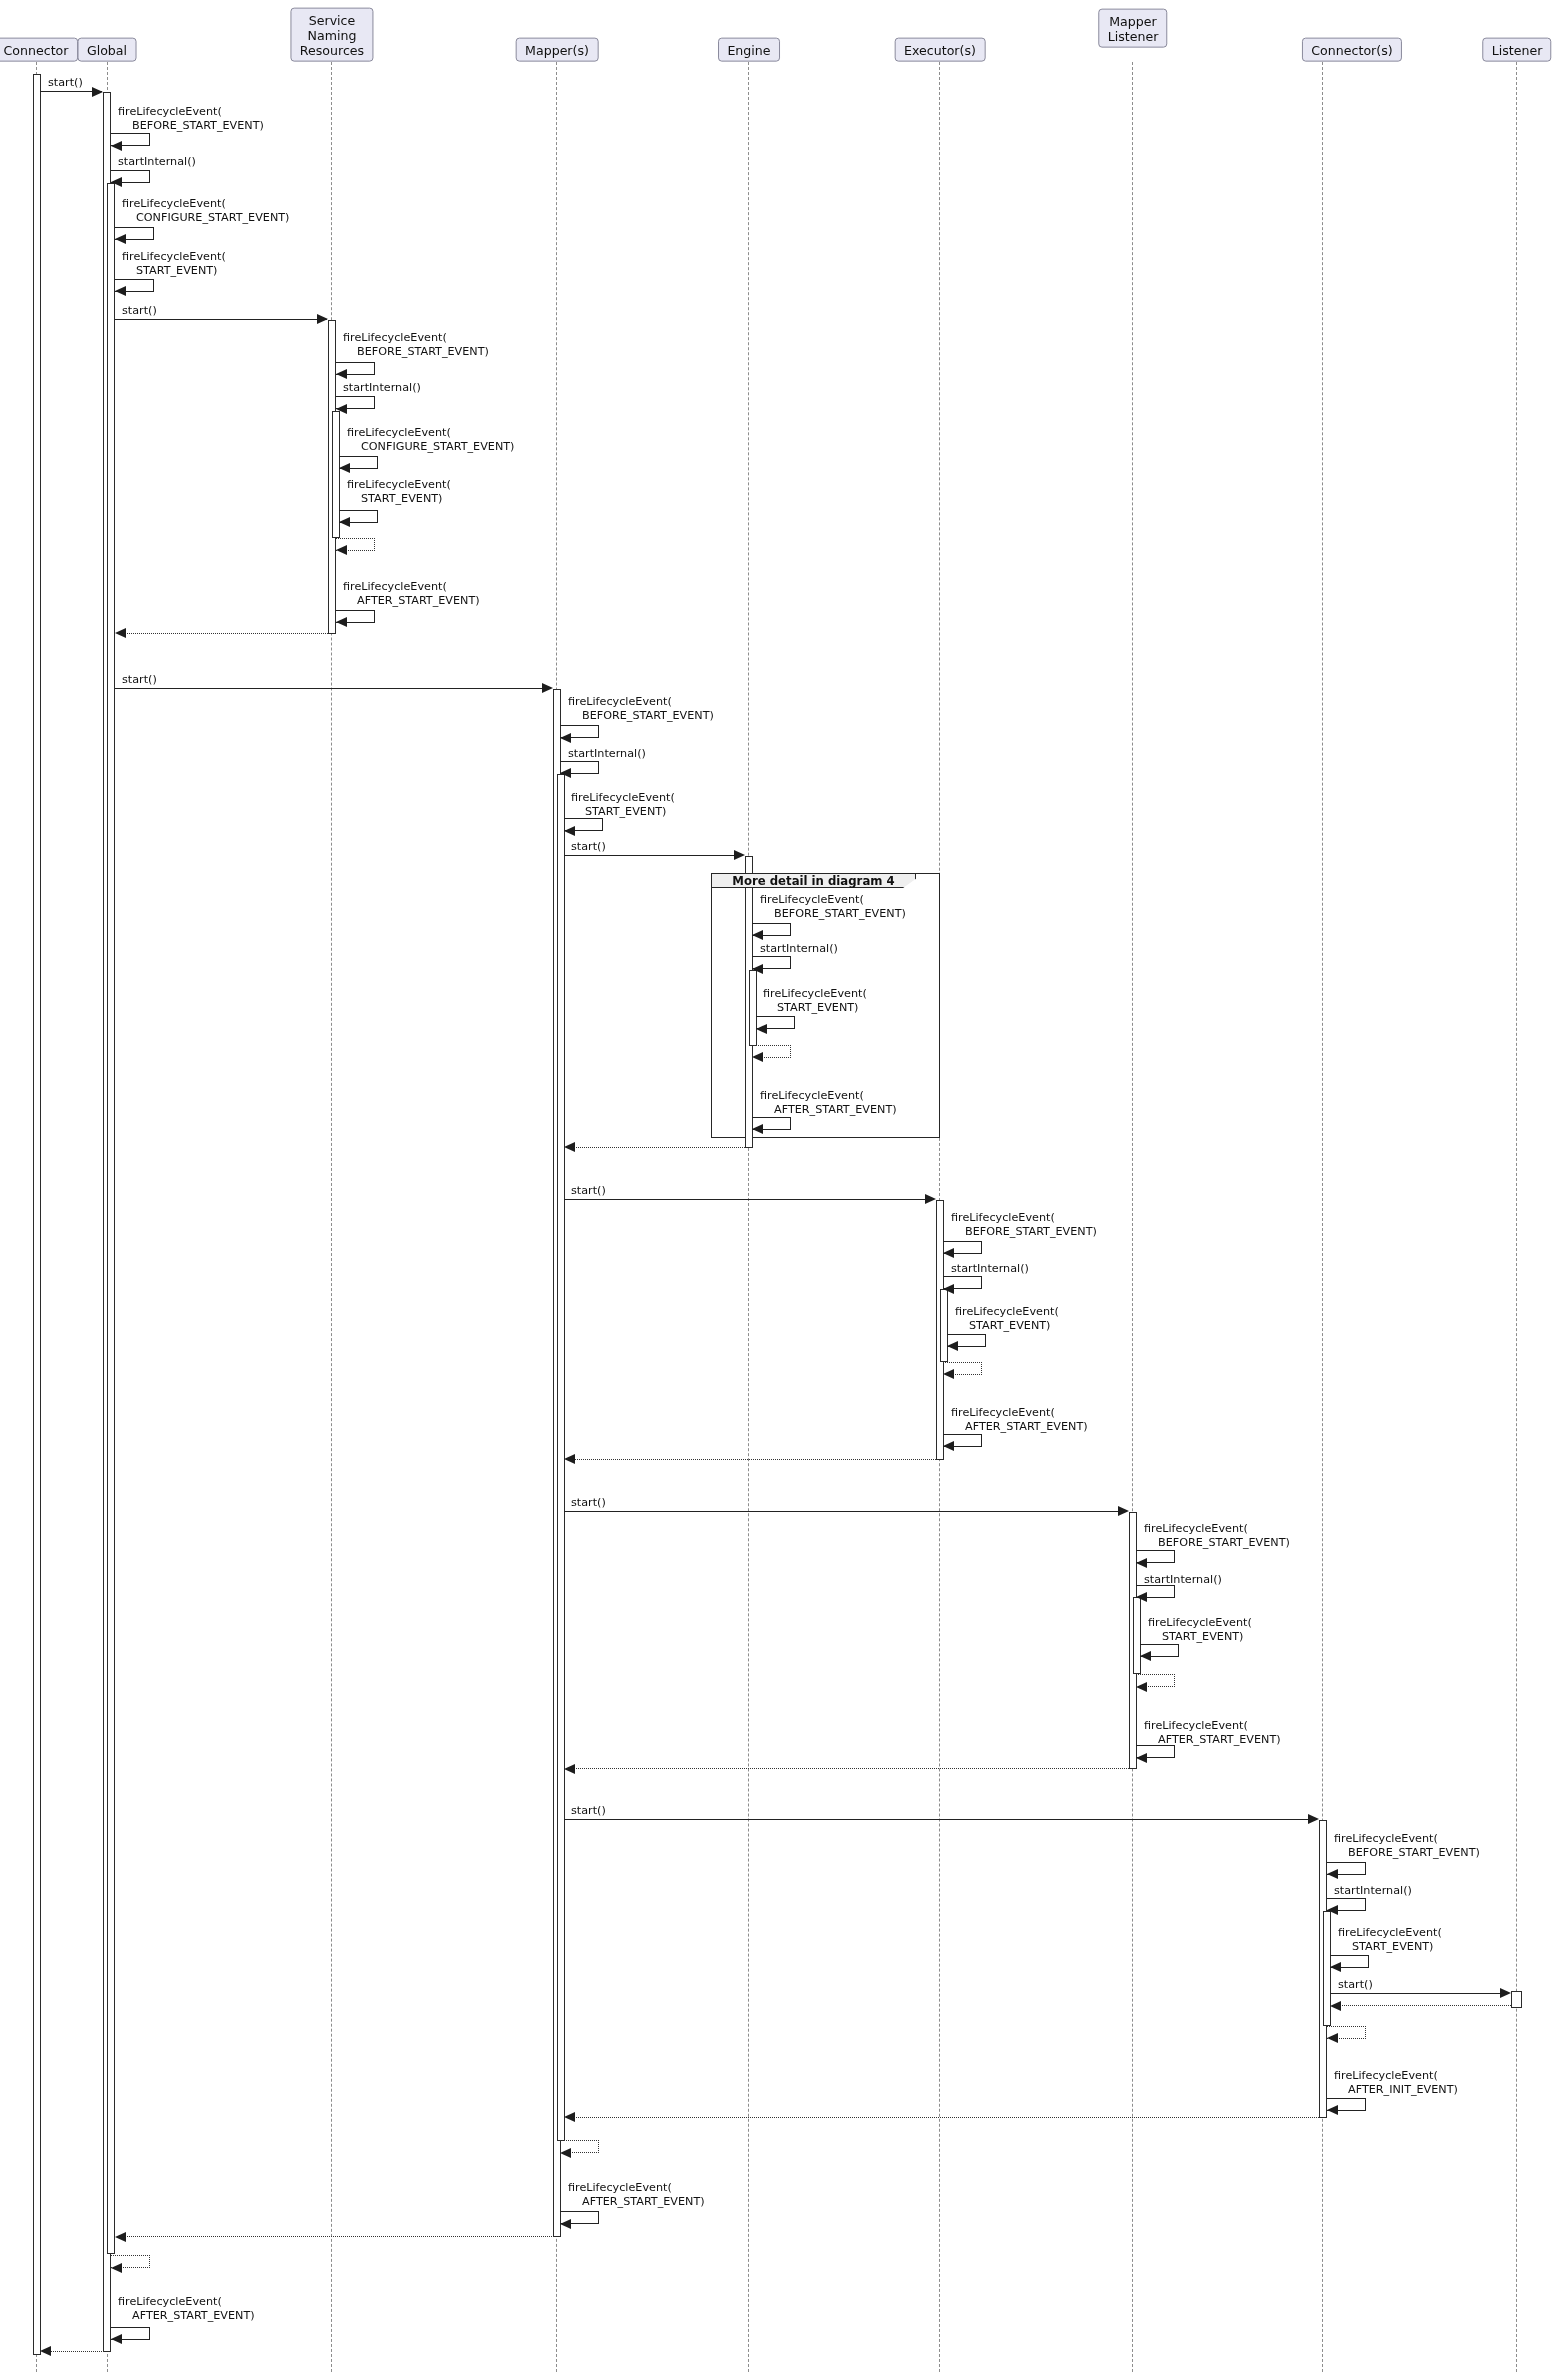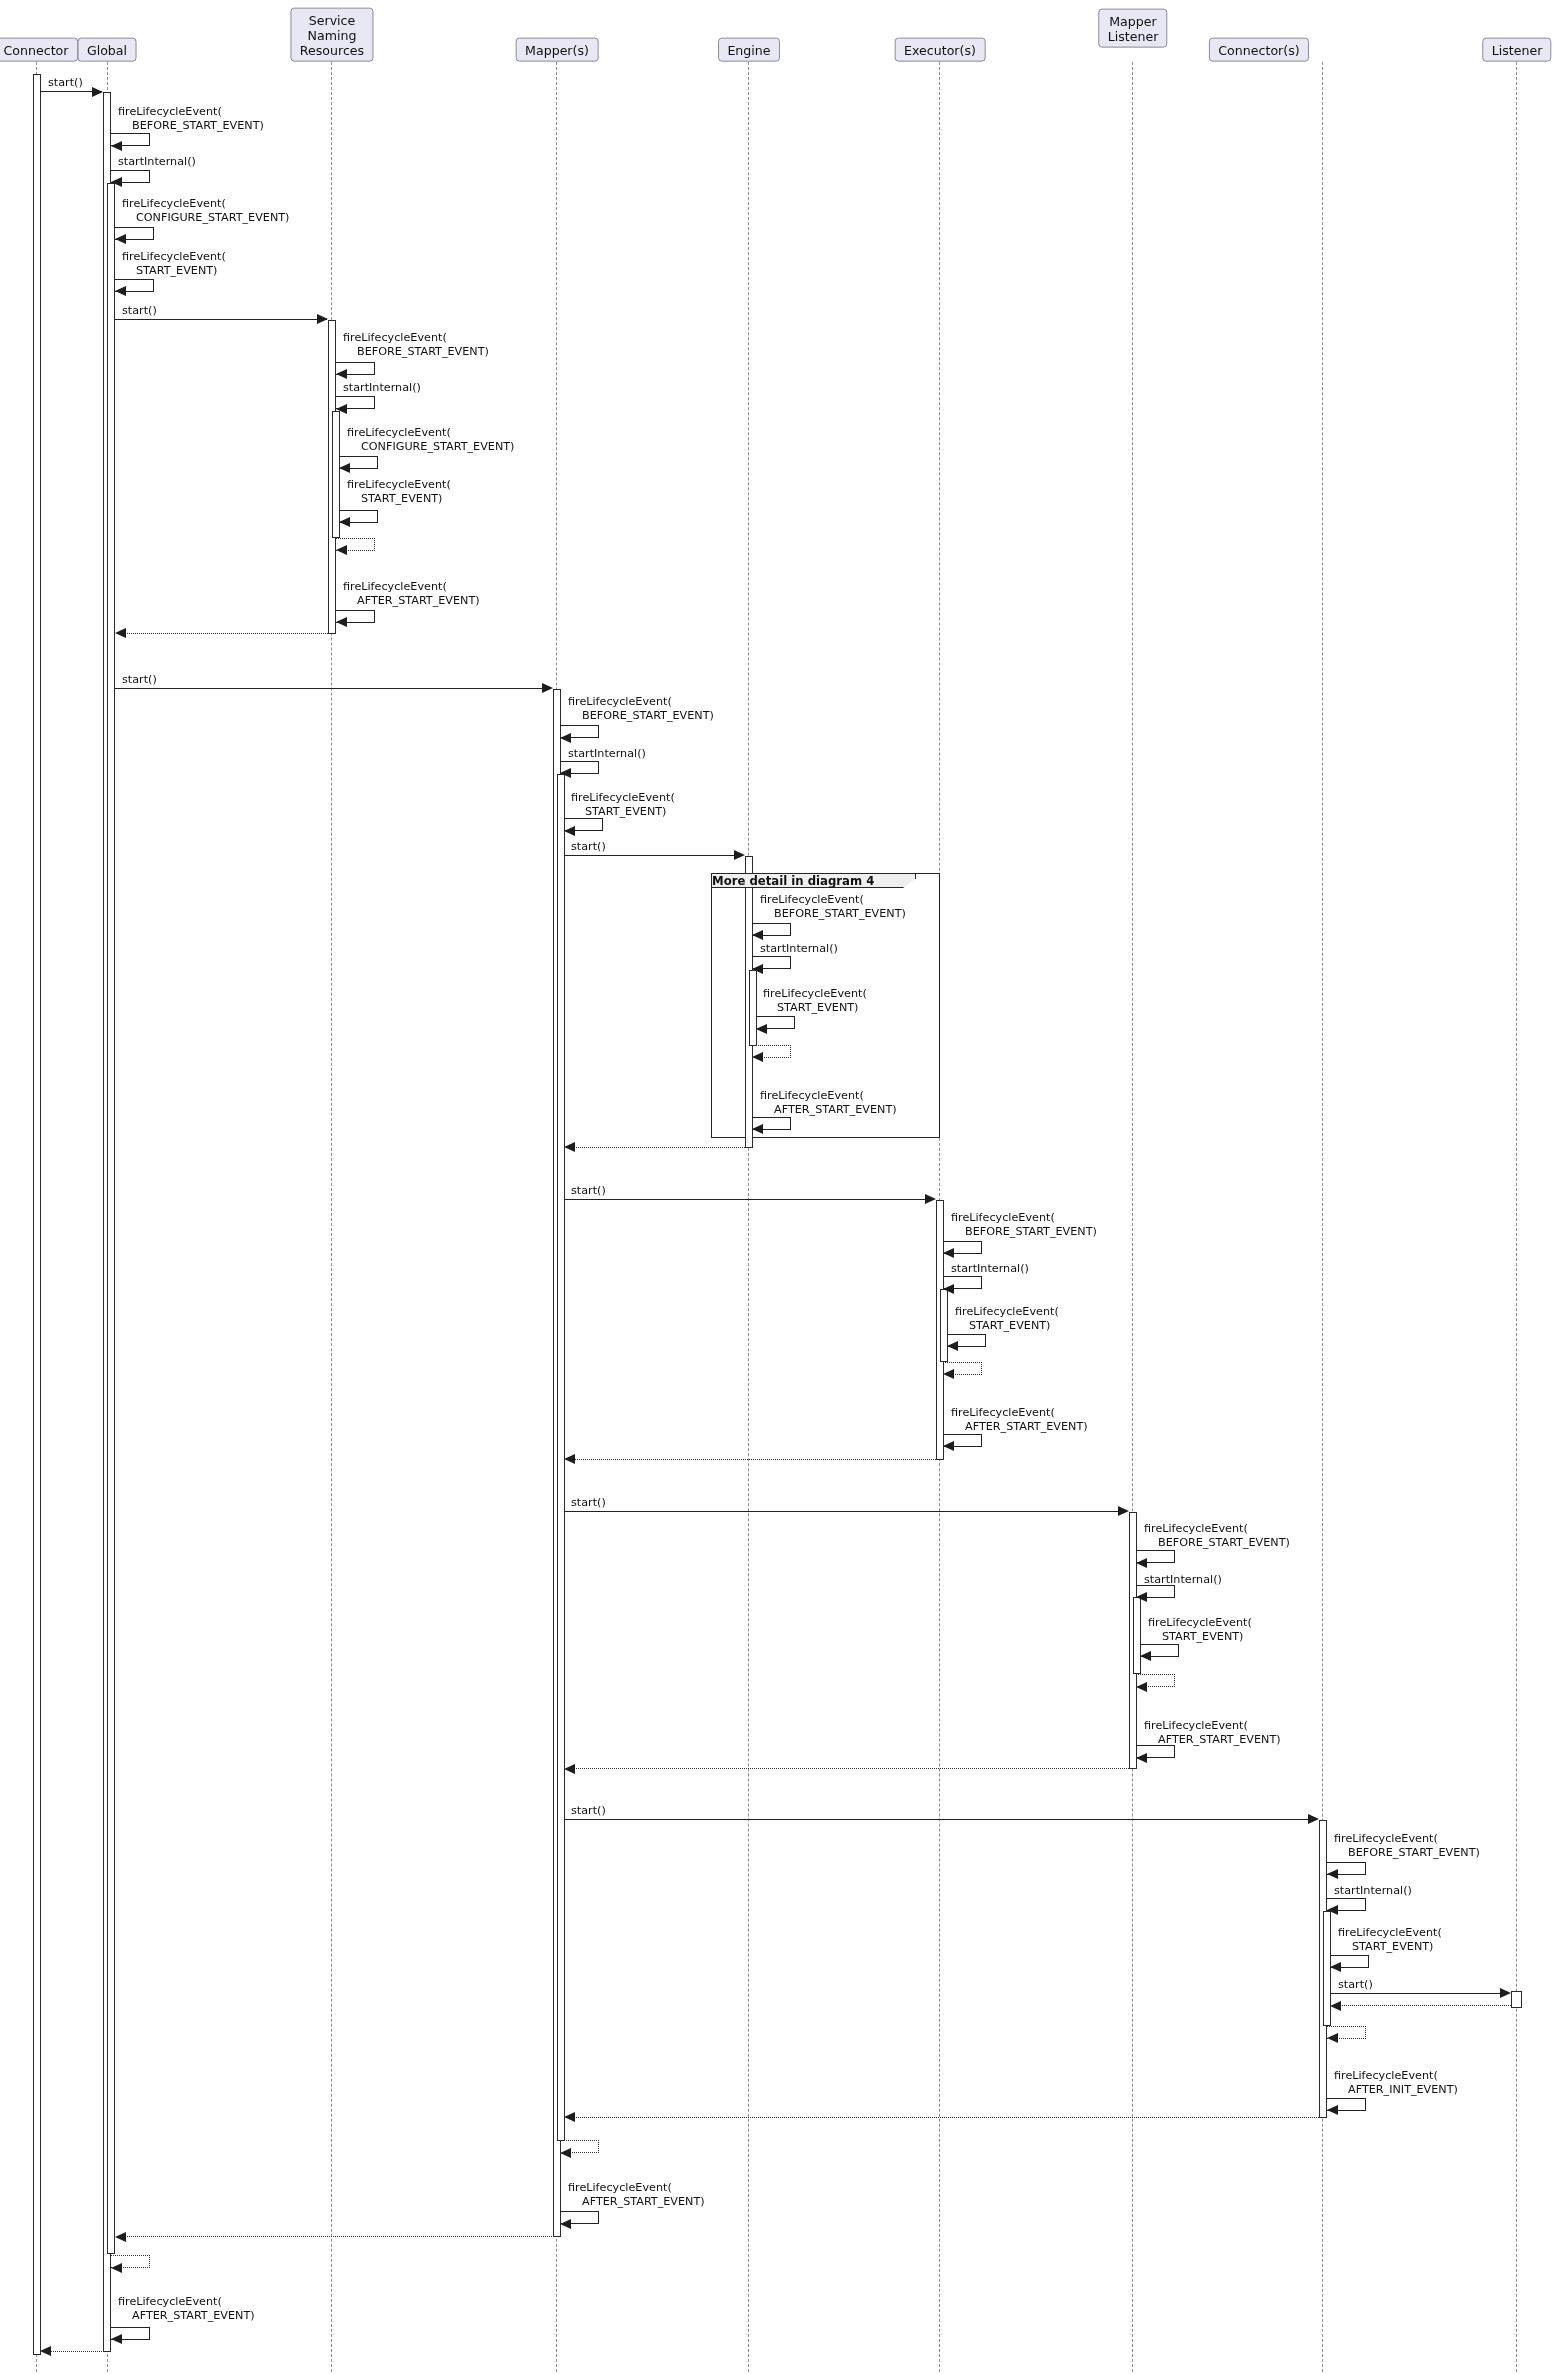--- a/index.html
+++ b/index.html
@@ -7,21 +7,21 @@
          font-family:"DejaVu Sans", sans-serif;}
   .participant{position:absolute;transform:translate(-50%,-100%);
     background:#E8E8F4;border:1.4px solid #8a8a9c;border-radius:3.7px;
     padding:3.7px 8.4px;font-size:12.6px;line-height:15px;color:#111;text-align:center;
     white-space:nowrap;z-index:6;}
   .lifeline{position:absolute;width:0;border-left:0.9px dashed #8d8d8d;z-index:1;}
   .act{position:absolute;background:#ffffff;border:1.4px solid #2b2b2b;box-sizing:border-box;z-index:3;}
   .frame-box{position:absolute;border:1.9px solid #262626;box-sizing:border-box;z-index:2;}
   .frame-tab{position:absolute;background:#efefef;border:1.9px solid #262626;box-sizing:border-box;
     clip-path:polygon(0 0,100% 0,100% 38%,calc(100% - 13px) 100%,0 100%);
-    font-size:11.7px;font-weight:bold;color:#111;text-align:left;line-height:15px;z-index:4;}
+    font-size:11.7px;font-weight:bold;color:#111;text-align:center;line-height:15px;z-index:4;}
   .msg-line{position:absolute;height:0;border-top:1.6px solid #222;z-index:5;}
   .msg-line.dotted{border-top:1.5px dotted #333;}
   .arr-r{position:absolute;width:0;height:0;border-top:5.1px solid transparent;
     border-bottom:5.1px solid transparent;border-left:11.2px solid #1d1d1d;z-index:5;}
   .arr-l{position:absolute;width:0;height:0;border-top:5.1px solid transparent;
     border-bottom:5.1px solid transparent;border-right:11.2px solid #1d1d1d;z-index:5;}
   .self-box{position:absolute;width:39px;height:13px;box-sizing:border-box;
     border:1.5px solid #222;border-left:none;background:transparent;z-index:4;}
   .self-box.dotted{border:1.3px dotted #333;border-left:none;}
   .mlabel{position:absolute;font-size:11.2px;line-height:13.5px;color:#111;white-space:nowrap;z-index:6;}
@@ -75,21 +75,21 @@
     <div class="participant" style="left: 749px; top: 62px;">
       <div>Engine</div>
     </div>
     <div class="participant" style="left: 940px; top: 62px;">
       <div>Executor(s)</div>
     </div>
     <div class="participant" style="left: 1133px; top: 48px;">
       <div>Mapper</div>
       <div>Listener</div>
     </div>
-    <div class="participant" style="left: 1259px; top: 62px;">
+    <div class="participant" style="left: 1352px; top: 62px;">
       <div>Connector(s)</div>
     </div>
     <div class="participant" style="left: 1517px; top: 62px;">
       <div>Listener</div>
     </div>
     <div class="msg-line" style="left: 40px; top: 91px; width: 62px;"></div>
     <div class="arr-r" style="left: 92px; top: 87px;"></div>
     <div class="mlabel" style="left: 48px; top: 76px;">start()</div>
     <div class="self-box" style="left: 111px; top: 133px;"></div>
     <div class="arr-l" style="left: 111px; top: 141px;"></div>

